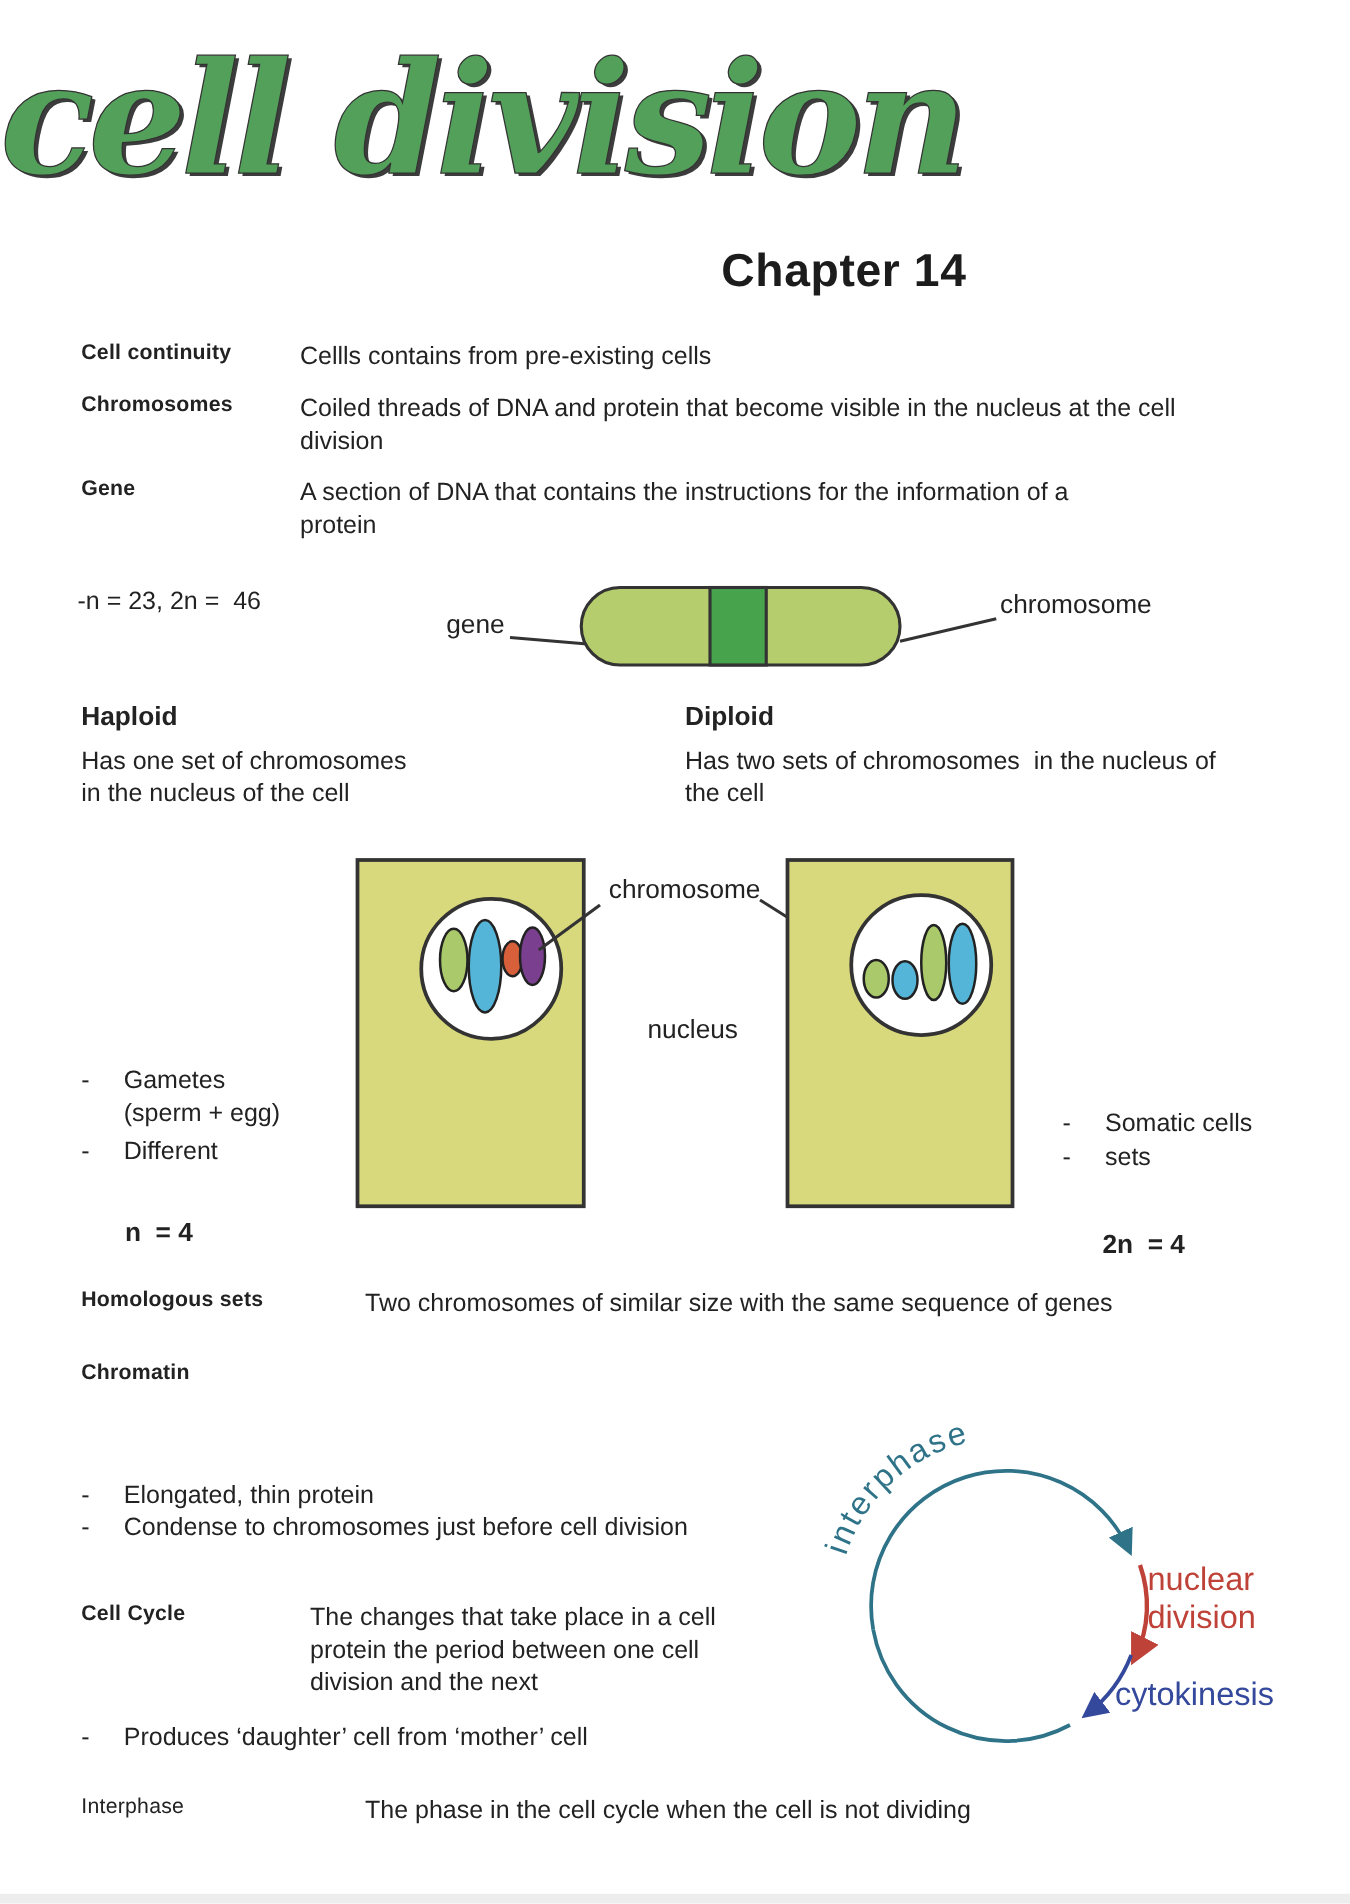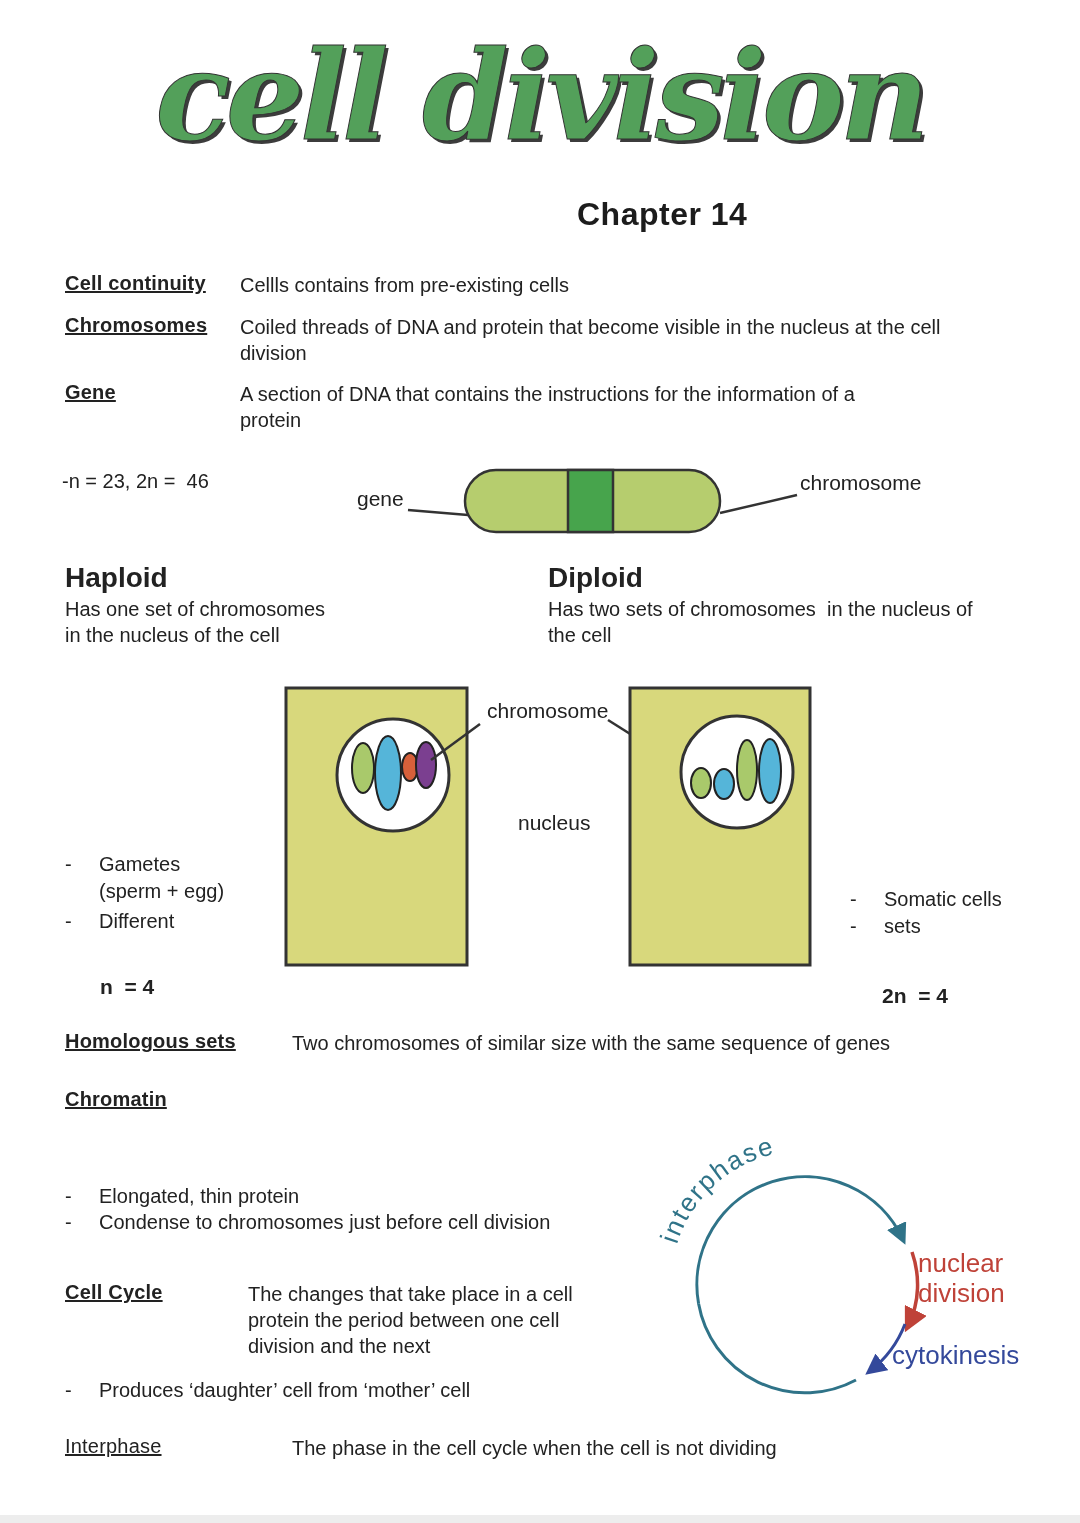--- a/index.html
+++ b/index.html
@@ -2,32 +2,32 @@
 <html><head>
 <meta charset="utf-8">
 <style>
   * { box-sizing: border-box; }
   body { margin:0; background:#ffffff; }
   #page {
     position:relative; width:1080px; height:1523px; background:#ffffff;
     font-family:"Liberation Sans","DejaVu Sans",sans-serif; color:#222; overflow:hidden;
   }
   .title {
-    position:absolute; left:0; top:6px; width:1080px; text-align:center;
+    position:absolute; left:0; top:6px; width:1080px; 
     font-family:"DejaVu Serif",serif; font-style:italic; font-weight:700;
     font-size:124px; color:#53a05a; letter-spacing:-5px;
     text-shadow:3px 3px 0 #3c3c3c; -webkit-text-stroke:1px #333;
     line-height:1.45;
   }
   .chapter {
-    position:absolute; left:577px; top:196px; font-size:32px; font-weight:700;
+    position:absolute; left:577px; top:196px; font-size:37px; font-weight:700;
     color:#1c1c1c; letter-spacing:.5px;
   }
-  .term { position:absolute; font-size:20px; font-weight:700; letter-spacing:.2px;text-decoration:underline; }
-  .heading { position:absolute; font-size:28px; font-weight:700; }
+  .term { position:absolute; font-size:17px; font-weight:700; letter-spacing:.2px; }
+  .heading { position:absolute; font-size:21px; font-weight:700; }
   .def { position:absolute; font-size:20px; line-height:26px; }
   .note { position:absolute; font-size:20px; }
   .dash { display:inline-block; width:34px; }
   .formula { position:absolute; font-size:21px; font-weight:700; white-space:pre;margin-top:34px; }
   .pre { white-space:pre; }
   .prewrap { white-space:pre-wrap; }
   svg { position:absolute; }
   svg text { font-family:"Liberation Sans","DejaVu Sans",sans-serif; }
   .bottom-strip { position:absolute; left:0; bottom:0; width:100%; height:8px; background:#ededed; }
 </style>

